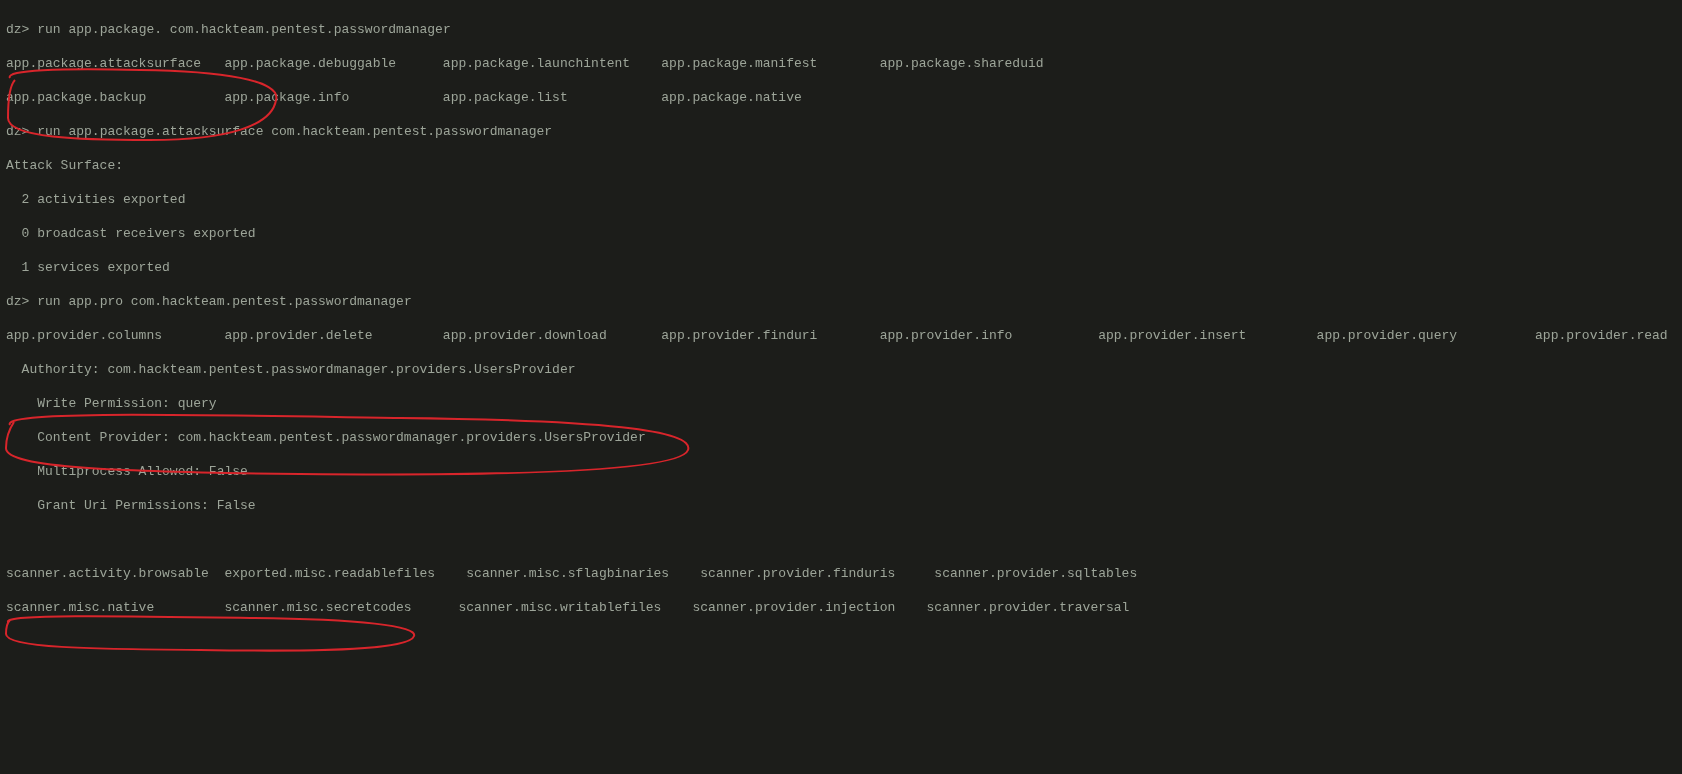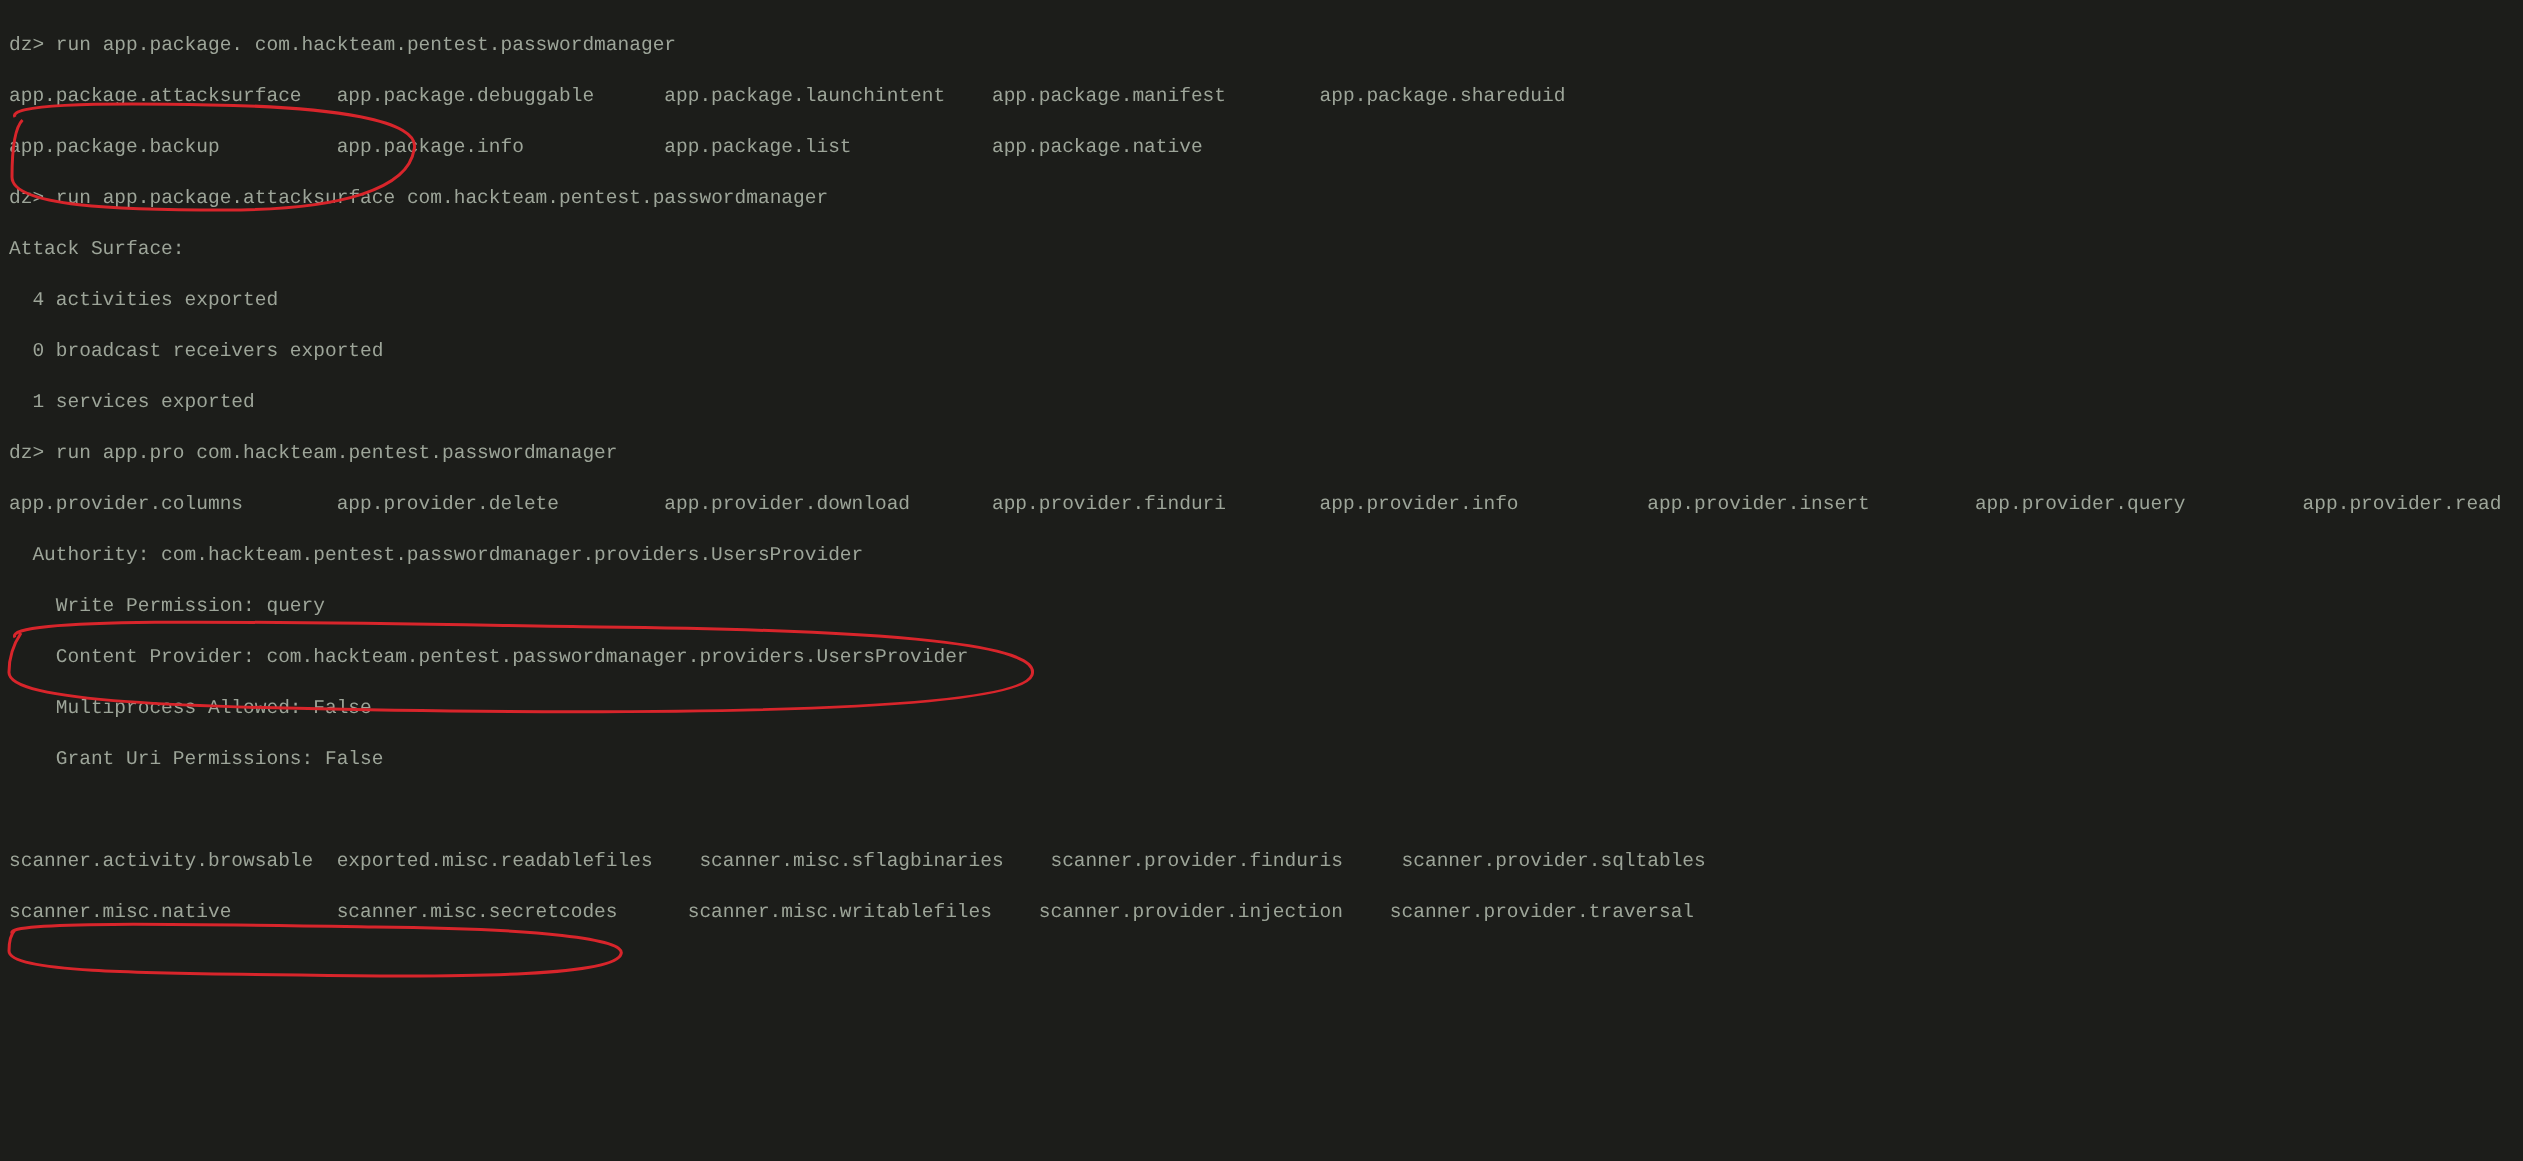--- a/index.html
+++ b/index.html
@@ -33,21 +33,21 @@
 </style>
 </head>
 <body>
 
 <div class="terminal">
 <span class="line"><span>dz&gt;</span> <span>run app.package. com.hackteam.pentest.passwordmanager</span></span>
 <span class="line" id="pkg_row1">app.package.attacksurface   app.package.debuggable      app.package.launchintent    app.package.manifest        app.package.shareduid</span>
 <span class="line" id="pkg_row2">app.package.backup          app.package.info            app.package.list            app.package.native</span>
 <span class="line"><span>dz&gt;</span> <span>run app.package.attacksurface com.hackteam.pentest.passwordmanager</span></span>
 <span class="line">Attack Surface:</span>
-<span class="line">  4 activities exported</span>
+<span class="line">  2 activities exported</span>
 <span class="line">  0 broadcast receivers exported</span>
 <span class="line">  1 services exported</span>
 <span class="line"><span>dz&gt;</span> <span>run app.pro com.hackteam.pentest.passwordmanager</span></span>
 <span class="line" id="provider_row">app.provider.columns        app.provider.delete         app.provider.download       app.provider.finduri        app.provider.info           app.provider.insert         app.provider.query          app.provider.read           app.provider.update</span>
 <span class="line">  Authority: com.hackteam.pentest.passwordmanager.providers.UsersProvider</span>
 <span class="line">    Write Permission: query</span>
 <span class="line">    Content Provider: com.hackteam.pentest.passwordmanager.providers.UsersProvider</span>
 <span class="line">    Multiprocess Allowed: False</span>
 <span class="line">    Grant Uri Permissions: False</span>
 <span class="line"> </span>

